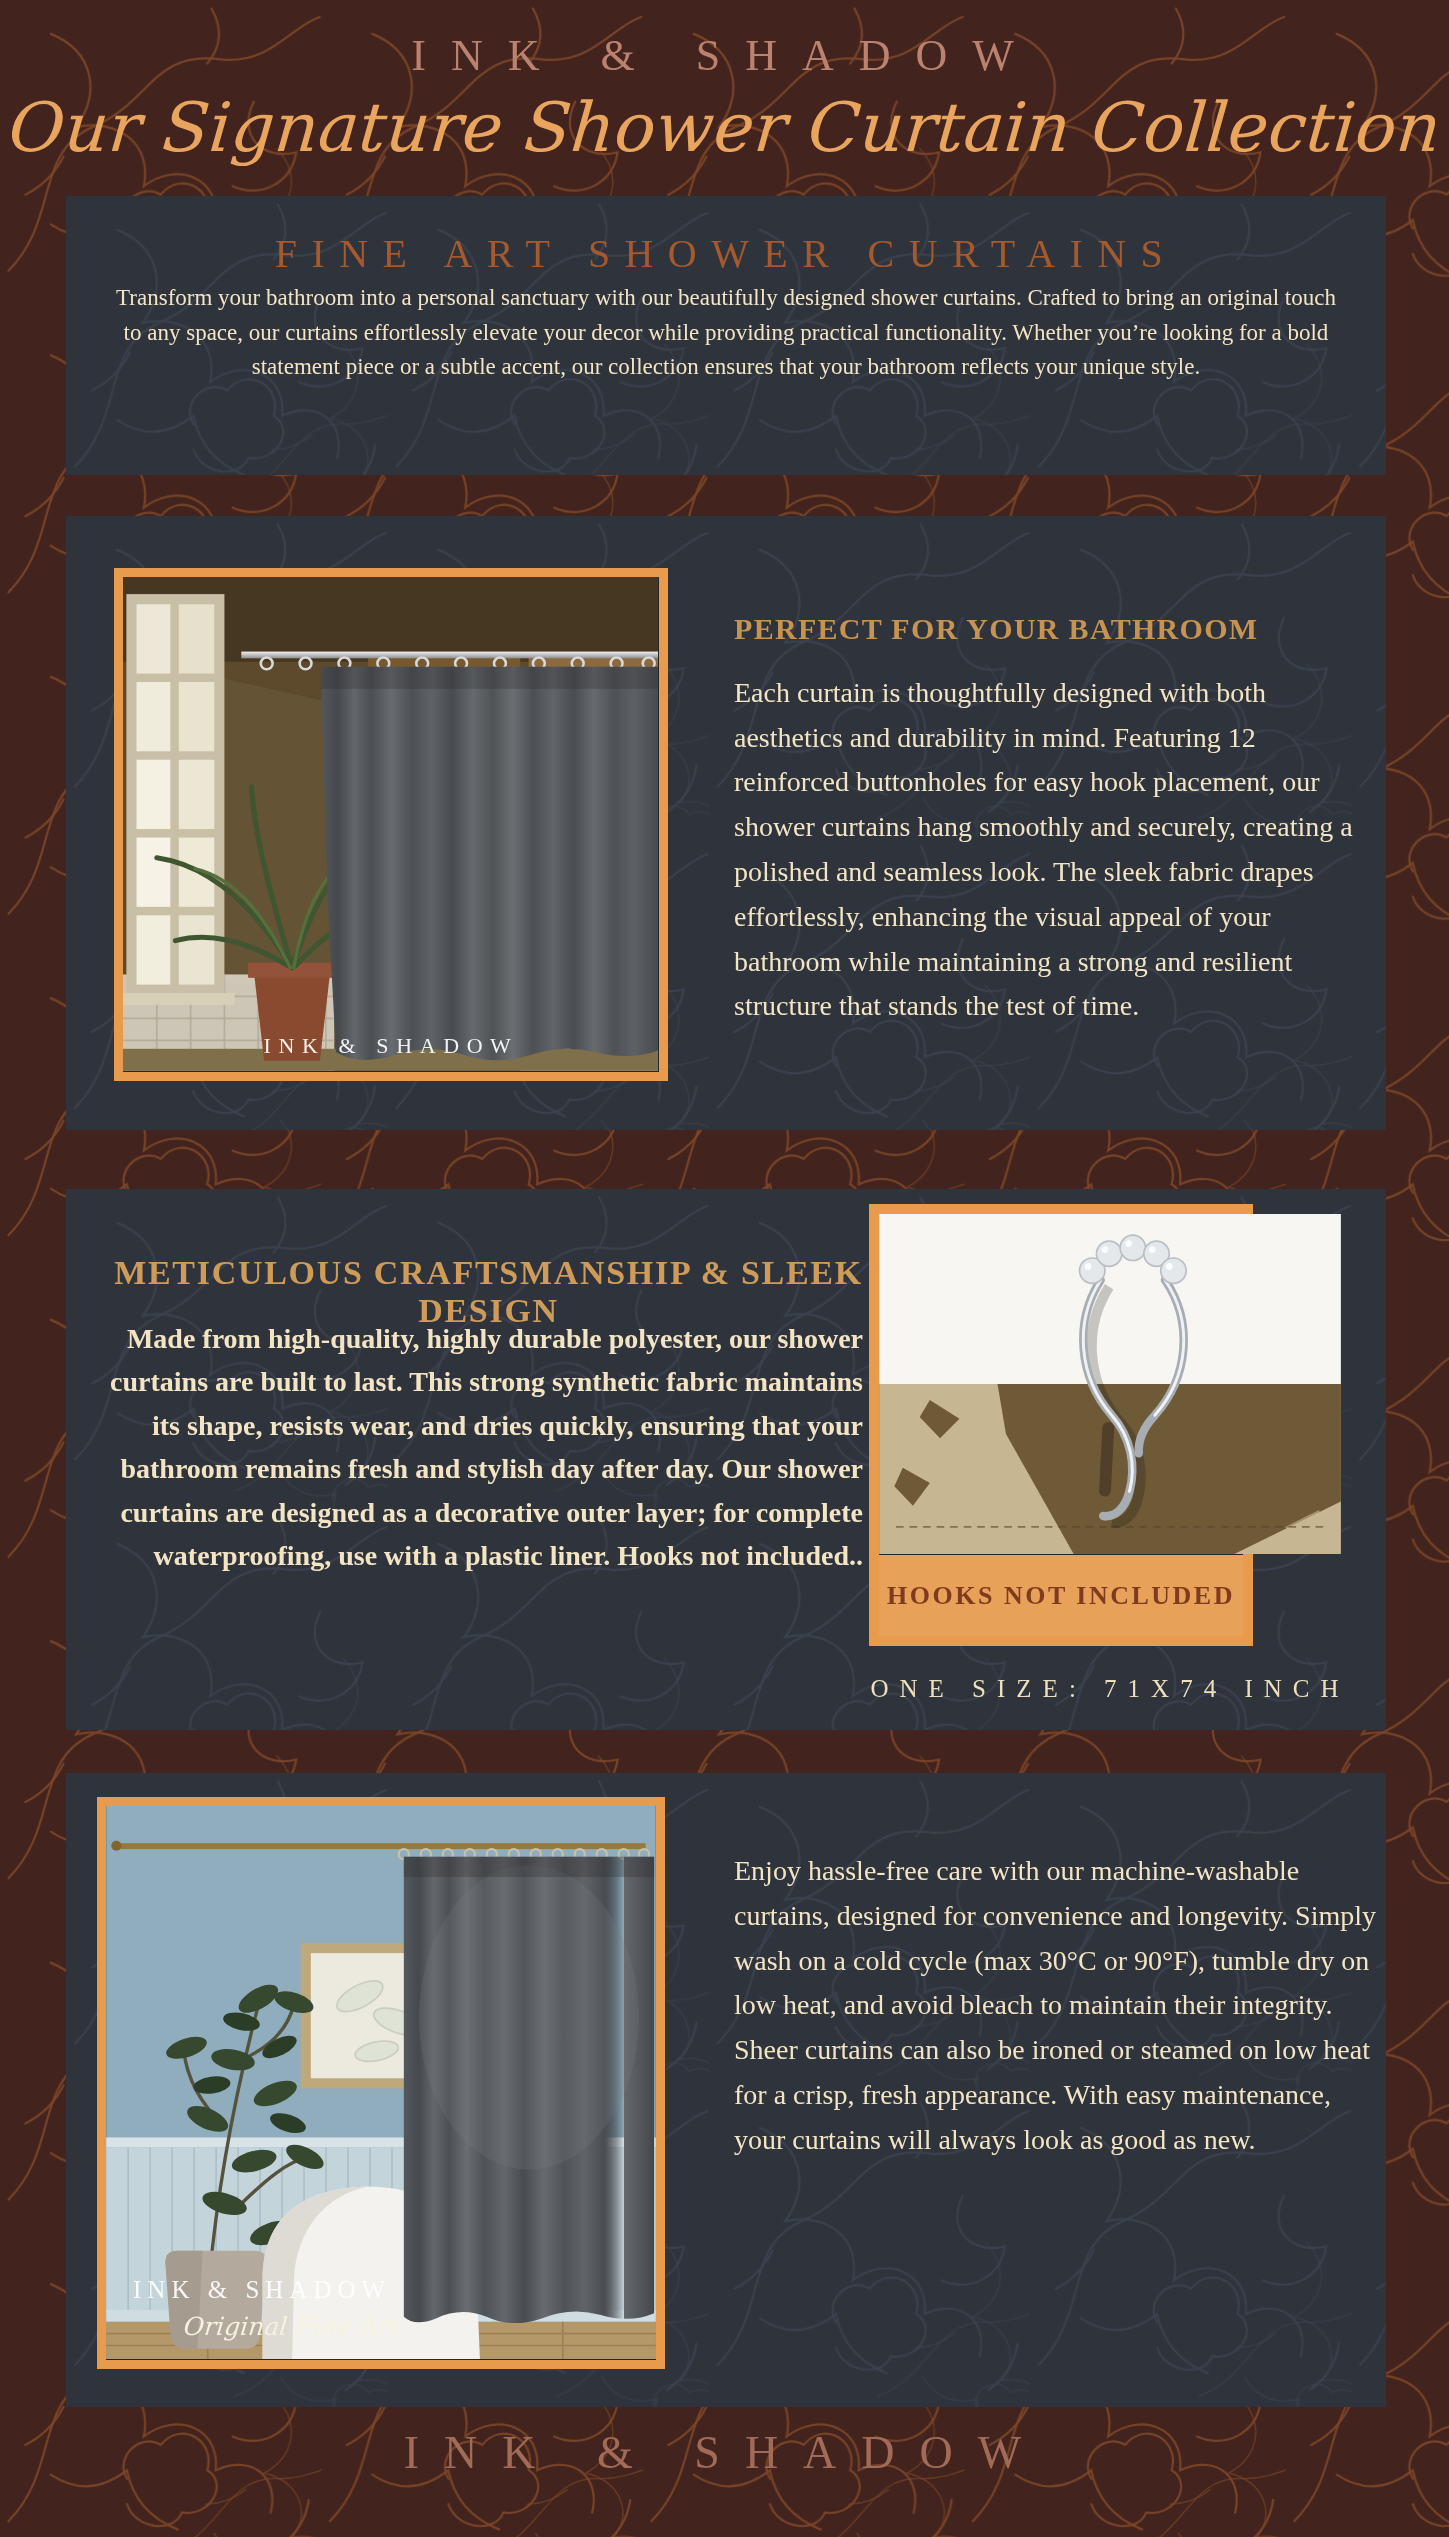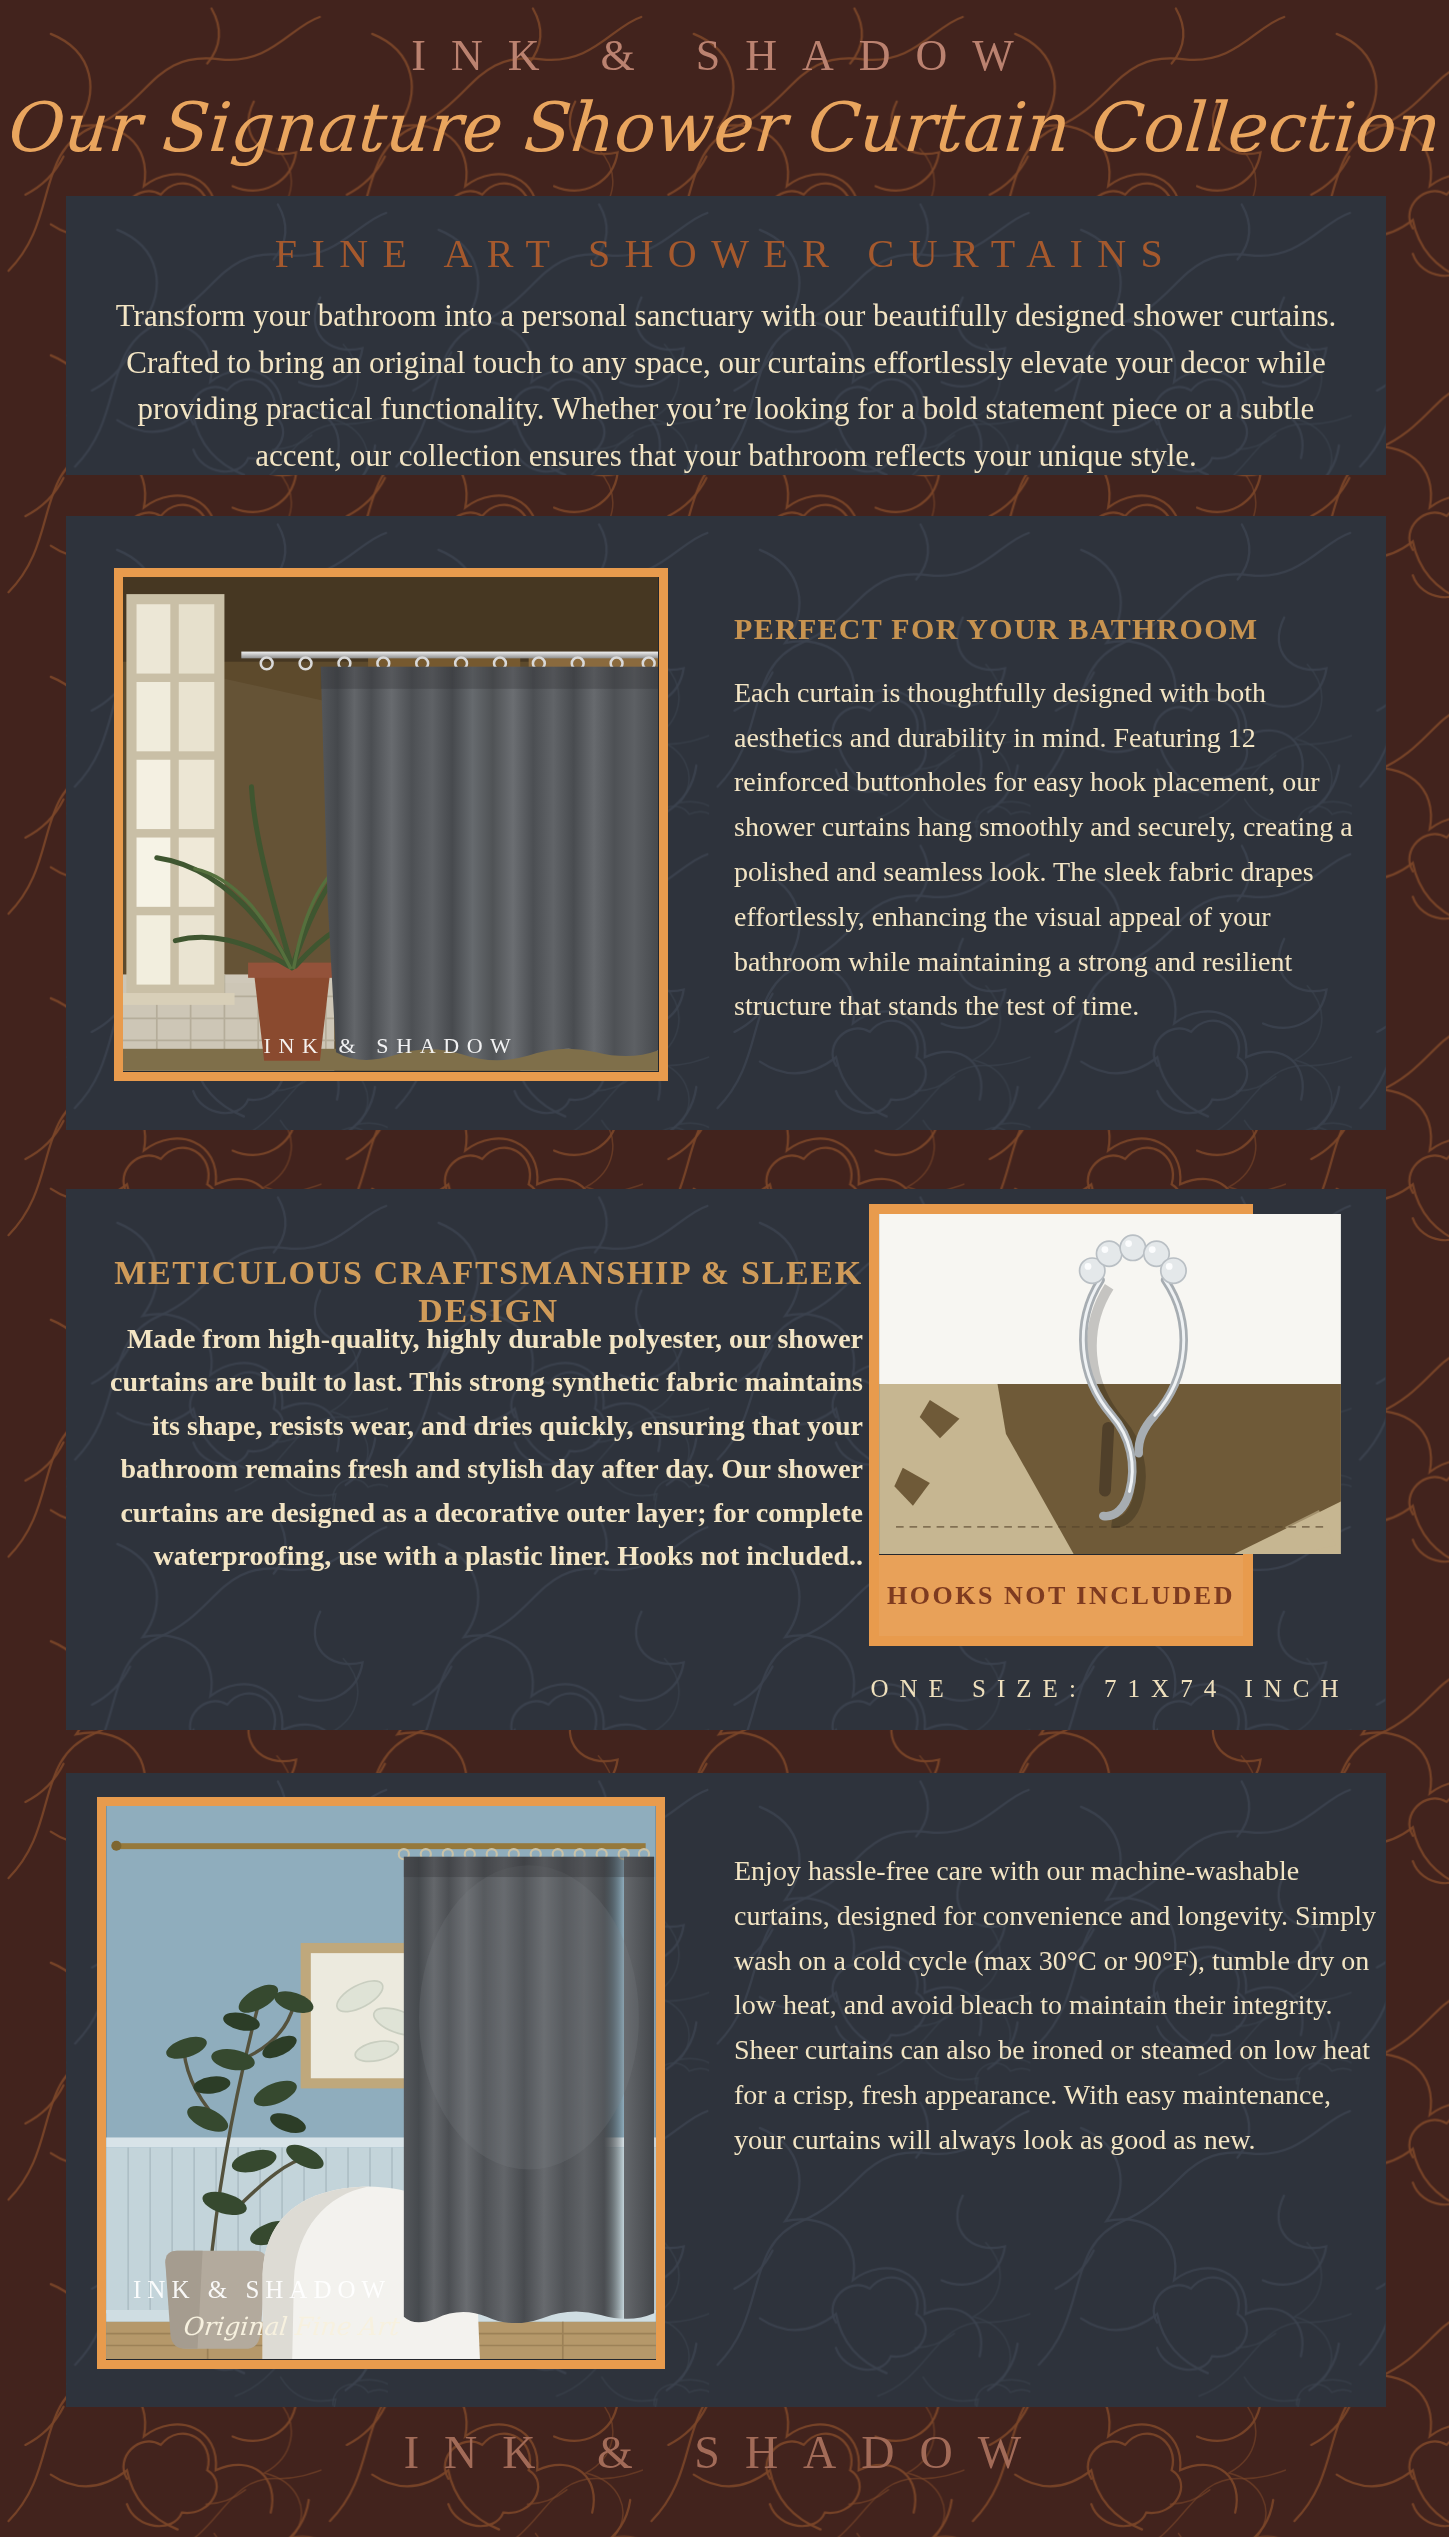--- a/index.html
+++ b/index.html
@@ -18,21 +18,21 @@
   
   .panel{position:absolute;left:66px;width:1320px;background:#2e333c;overflow:hidden;}
   #panel-intro{top:196px;height:279px;}
   #panel-one{top:516px;height:614px;}
   #panel-two{top:1189px;height:541px;}
   #panel-three{top:1773px;height:634px;}
   .content{position:relative;z-index:2;}
 
   .intro-heading{margin:34px 34px 0;text-align:center;font-size:40px;letter-spacing:14.4px;
                  color:#a5592d;font-weight:400;}
-  .intro-body{margin:16px auto 0;width:1243px;text-align:center;font-size:31px;line-height:1.5;
+  .intro-body{margin:4px auto 0;width:1243px;text-align:center;font-size:23px;line-height:1.5;
               color:#f3e5c4;}
 
   .frame{position:absolute;z-index:2;border:9.3px solid #e89b4d;background:#23272e;box-sizing:border-box;}
   #frame-1{left:48px;top:52px;width:554px;height:513px;}
   #frame-2{left:803px;top:15px;width:384px;height:442px;border-width:10px;}
   #frame-3{left:31px;top:24px;width:568px;height:572px;}
   .frame svg.scene{display:block;}
 
   .col{position:absolute;z-index:2;font-family:Liberation Serif, serif;}
   #col-1{left:668px;top:71px;width:643px;}

